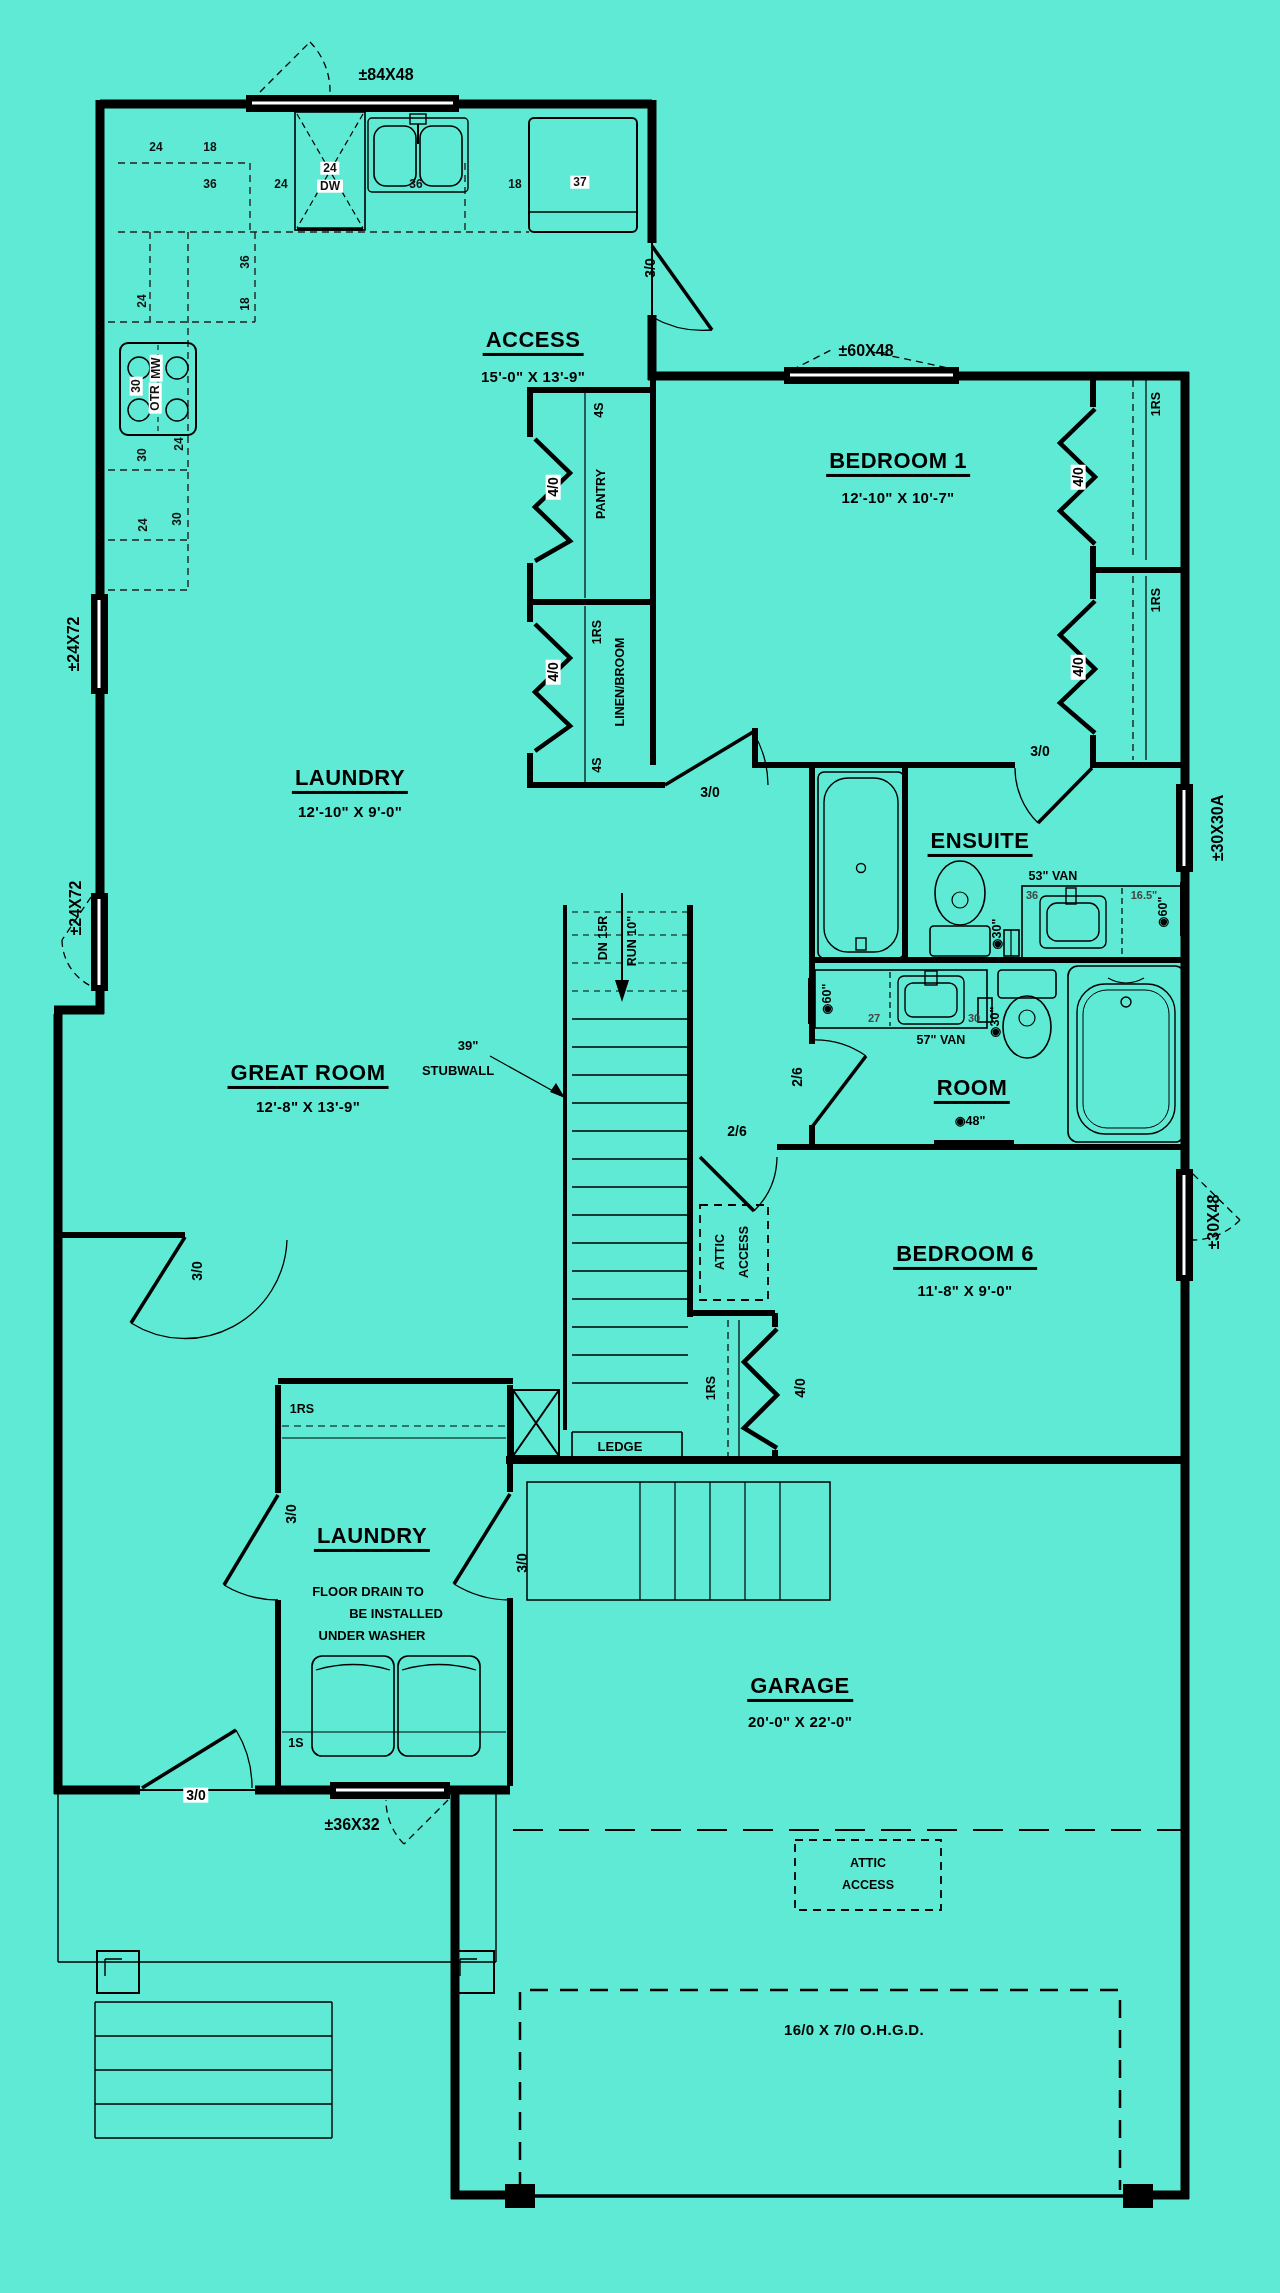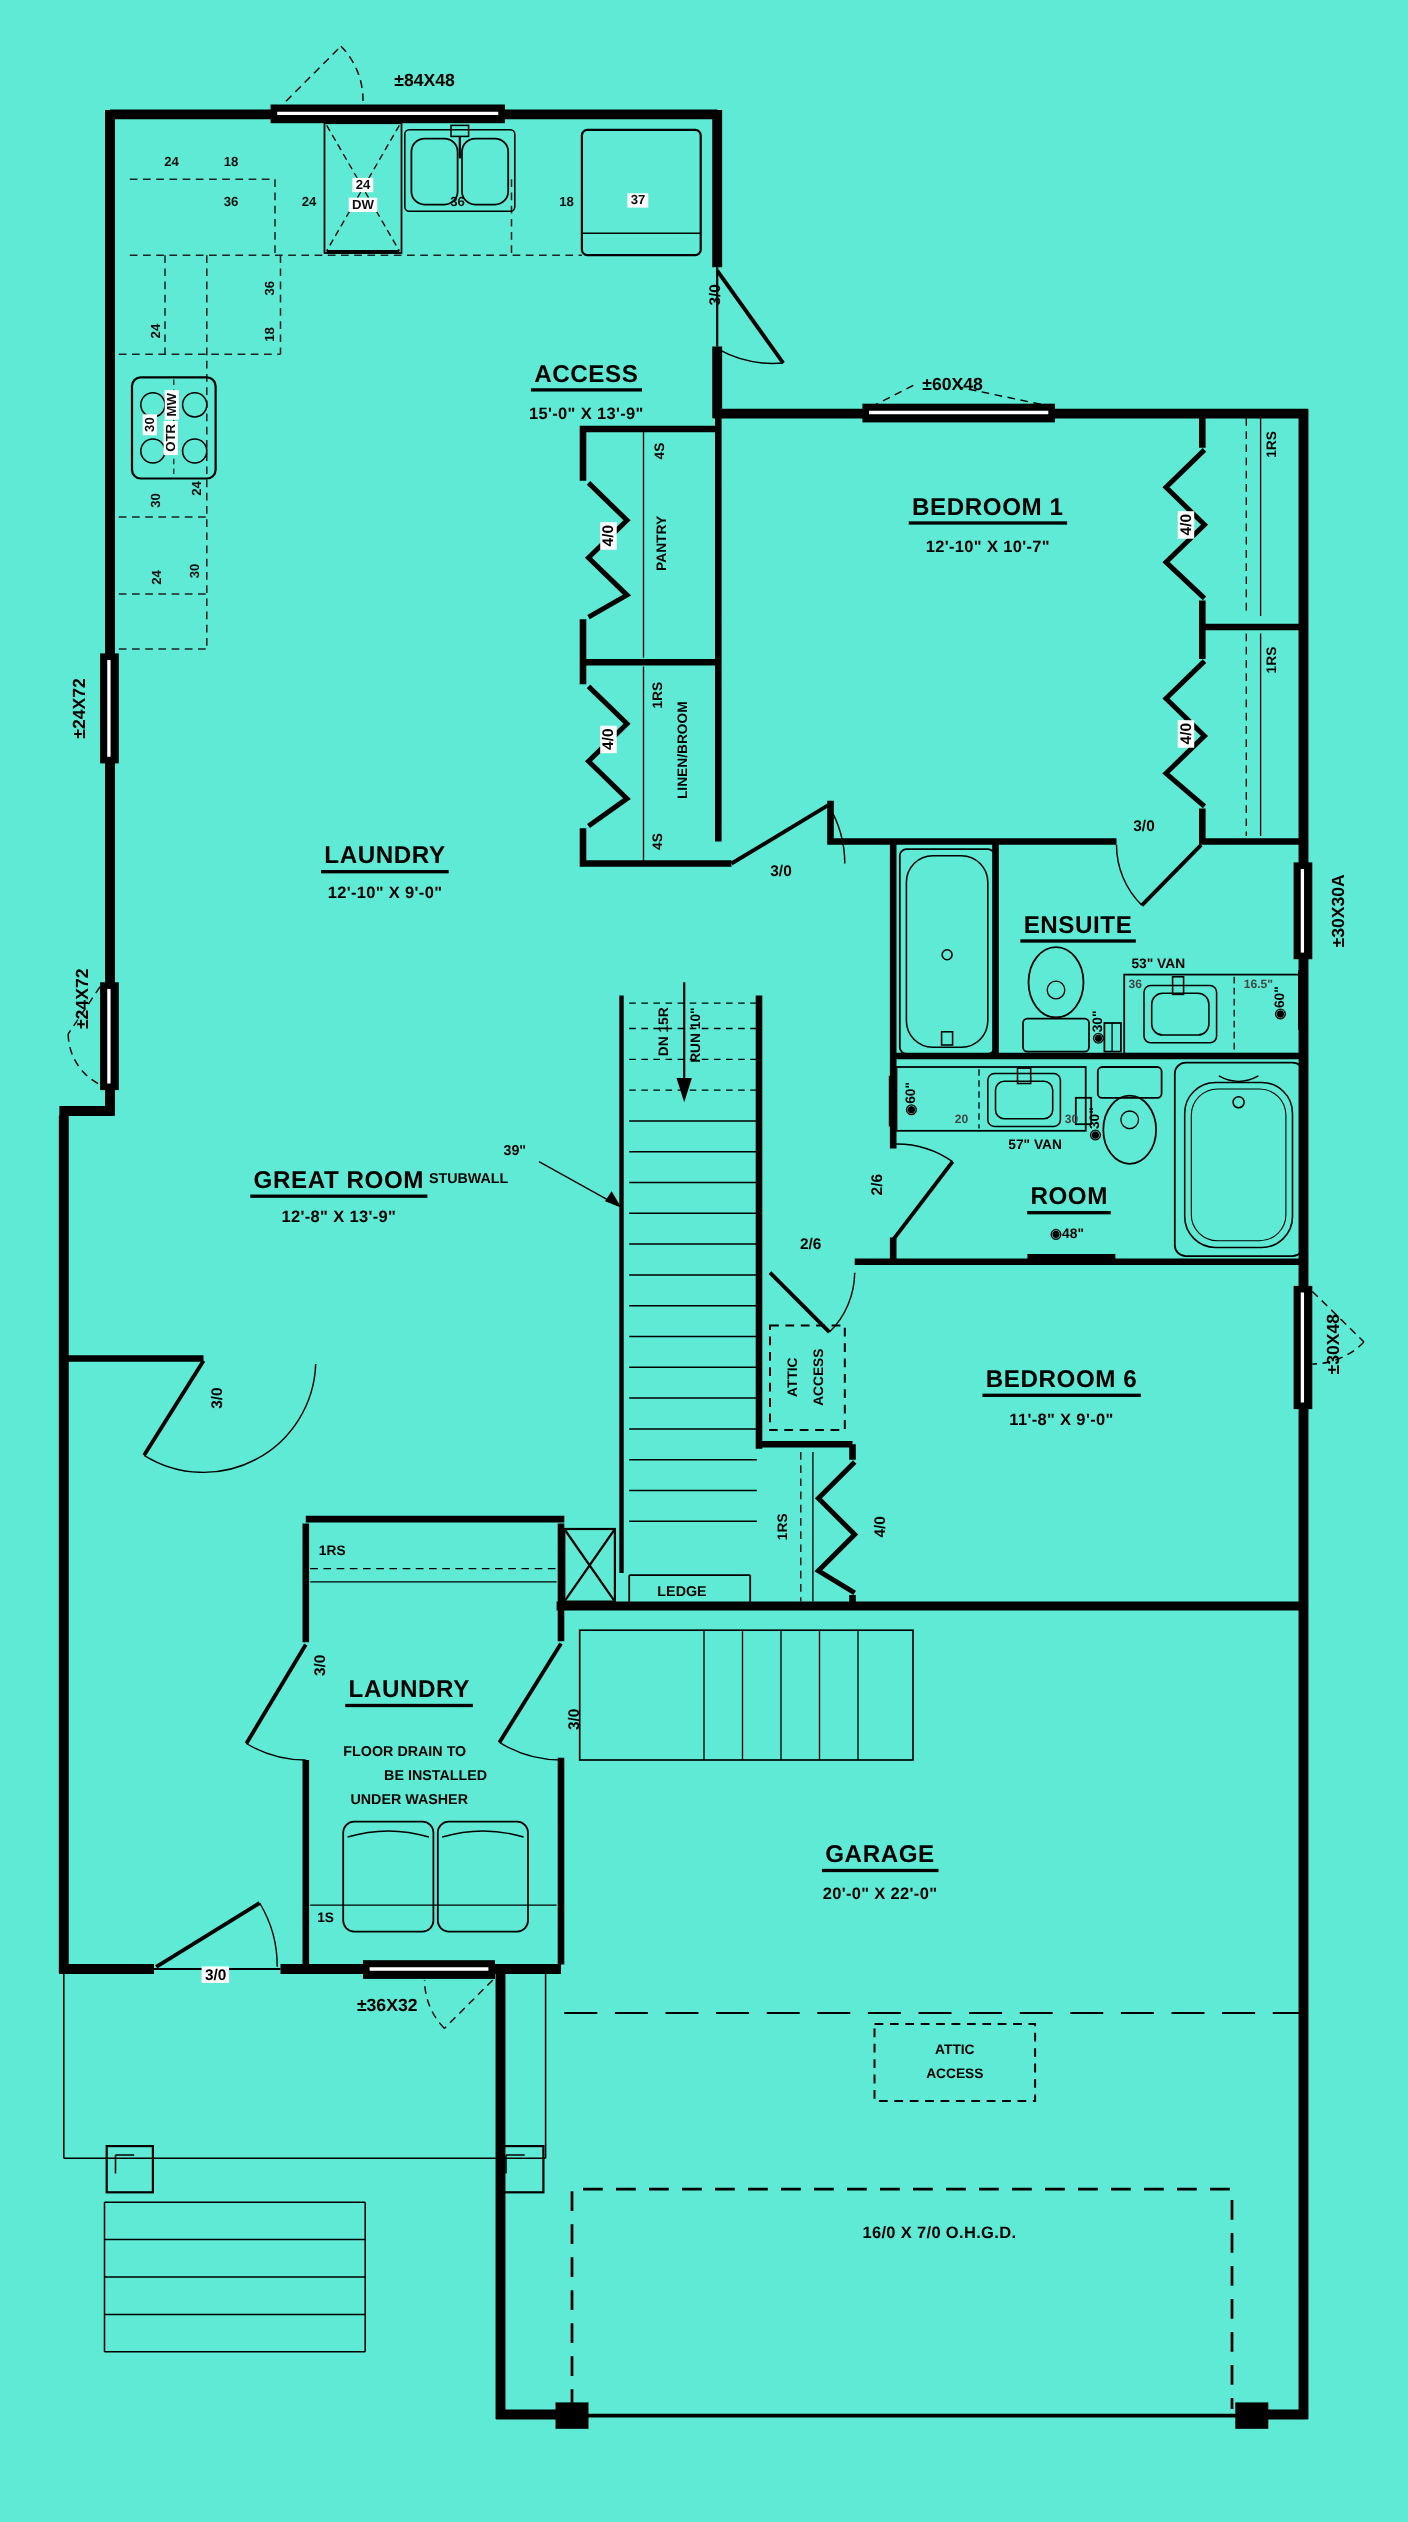--- a/index.html
+++ b/index.html
@@ -310,21 +310,21 @@
   <div class="lbl fix rot" style="left:598px;top:765px">4S</div>
   <div class="lbl fix rot" style="left:1157px;top:404px">1RS</div>
   <div class="lbl fix rot" style="left:1157px;top:600px">1RS</div>
   <div class="lbl fix rot" style="left:712px;top:1388px">1RS</div>
   <div class="lbl fix" style="left:302px;top:1410px">1RS</div>
   <div class="lbl fix" style="left:296px;top:1744px">1S</div>
 
   <div class="lbl fix rot" style="left:604px;top:938px">DN 15R</div>
   <div class="lbl fix rot" style="left:633px;top:941px">RUN 10"</div>
   <div class="lbl note" style="left:468px;top:1046px">39"</div>
-  <div class="lbl note" style="left:426px;top:1071px">STUBWALL</div>
+  <div class="lbl note" style="left:458px;top:1071px">STUBWALL</div>
   <div class="lbl note" style="left:620px;top:1447px">LEDGE</div>
 
   <div class="lbl cab" style="left:156px;top:147px">24</div>
   <div class="lbl cab" style="left:210px;top:147px">18</div>
   <div class="lbl cab" style="left:210px;top:184px">36</div>
   <div class="lbl cab" style="left:281px;top:184px">24</div>
   <div class="lbl cab bg" style="left:330px;top:168px">24</div>
   <div class="lbl cab bg" style="left:330px;top:186px">DW</div>
   <div class="lbl cab" style="left:416px;top:184px">36</div>
   <div class="lbl cab" style="left:515px;top:184px">18</div>
@@ -340,21 +340,21 @@
   <div class="lbl cab rot" style="left:143px;top:525px">24</div>
   <div class="lbl cab rot" style="left:177px;top:519px">30</div>
 
   <div class="lbl fix" style="left:1053px;top:877px">53" VAN</div>
   <div class="lbl tiny" style="left:1032px;top:896px">36</div>
   <div class="lbl tiny" style="left:1144px;top:896px">16.5"</div>
   <div class="lbl fix rot" style="left:998px;top:934px">◉30"</div>
   <div class="lbl fix rot" style="left:1164px;top:912px">◉60"</div>
 
   <div class="lbl fix rot" style="left:828px;top:999px">◉60"</div>
-  <div class="lbl tiny" style="left:874px;top:1019px">20</div>
+  <div class="lbl tiny" style="left:874px;top:1019px">27</div>
   <div class="lbl tiny" style="left:974px;top:1019px">30</div>
   <div class="lbl fix" style="left:941px;top:1041px">57" VAN</div>
   <div class="lbl fix rot" style="left:996px;top:1022px">◉30"</div>
   <div class="lbl fix" style="left:970px;top:1122px">◉48"</div>
 
   <div class="lbl fix rot" style="left:721px;top:1252px">ATTIC</div>
   <div class="lbl fix rot" style="left:745px;top:1252px">ACCESS</div>
   <div class="lbl fix" style="left:868px;top:1864px">ATTIC</div>
   <div class="lbl fix" style="left:868px;top:1886px">ACCESS</div>
 

